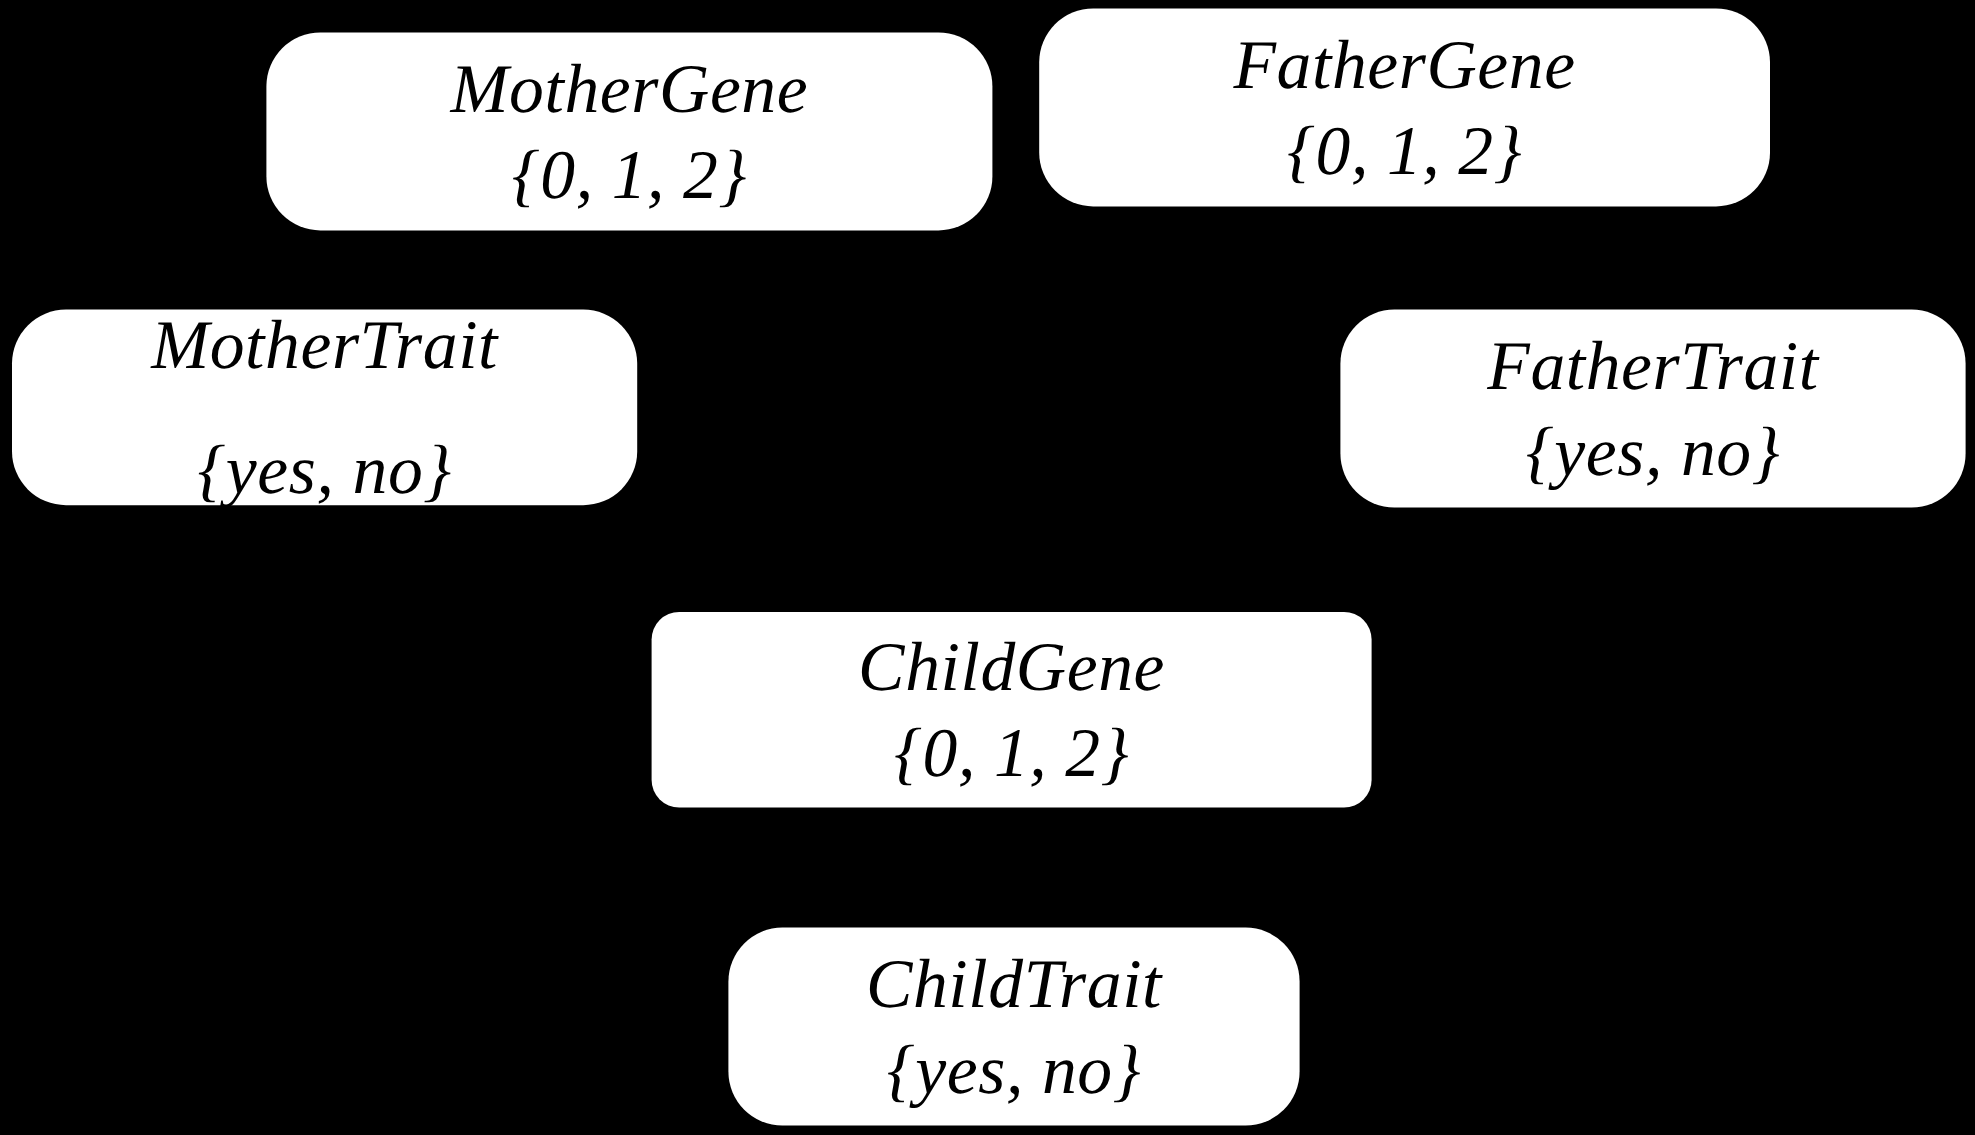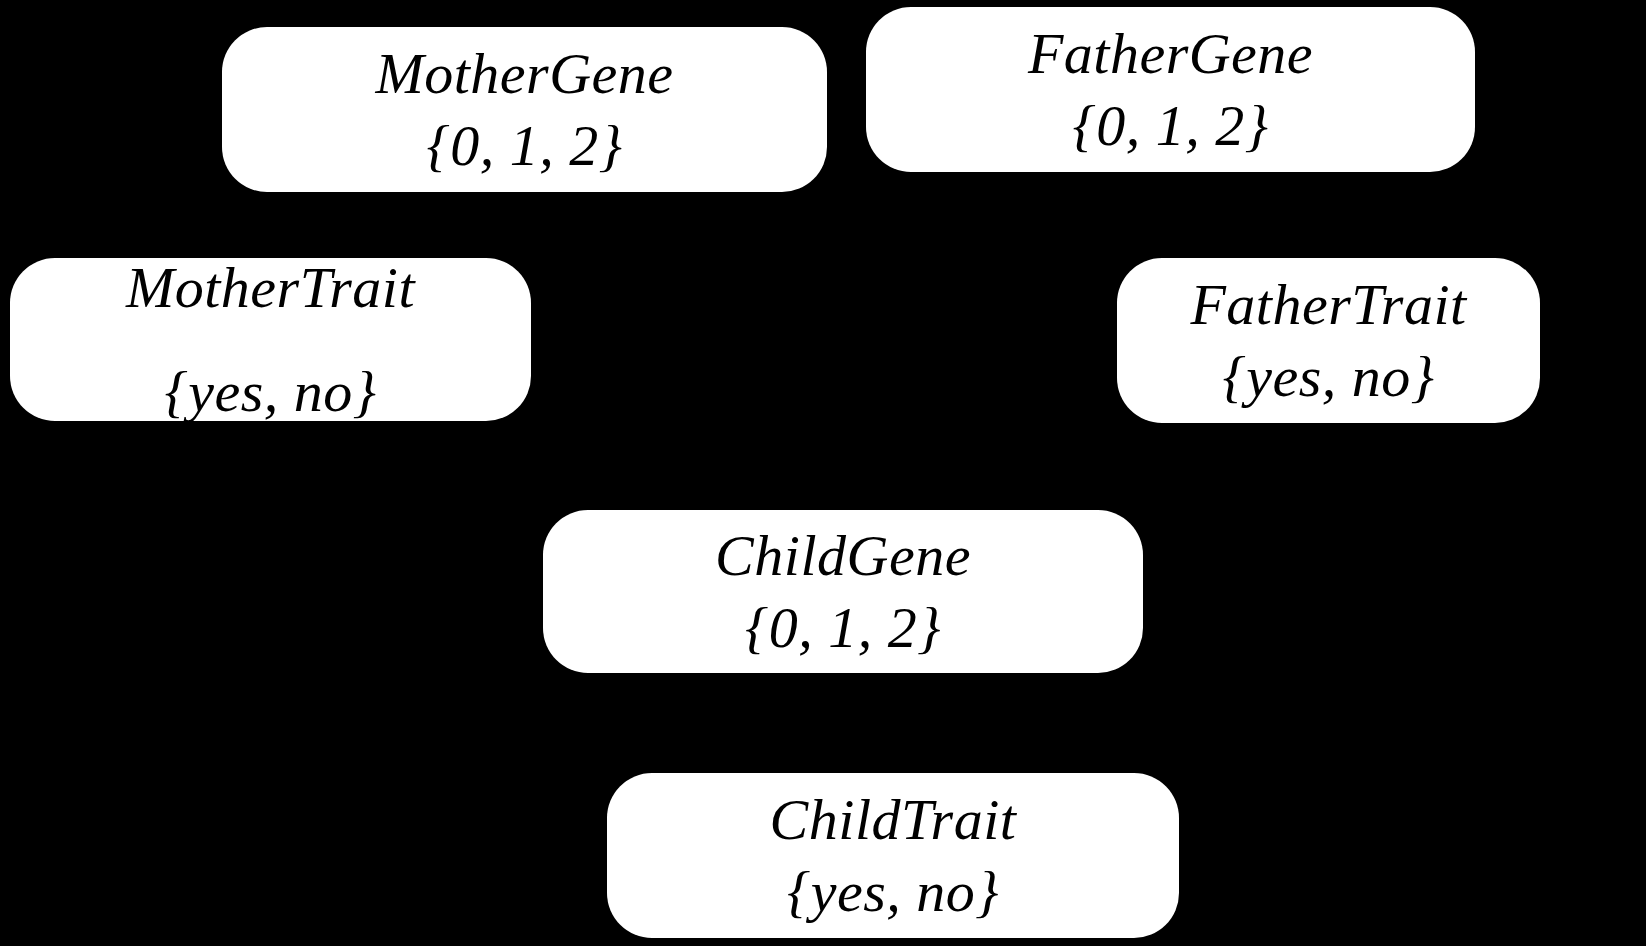--- a/index.html
+++ b/index.html
@@ -31,23 +31,23 @@
     letter-spacing: 0.5px;
   }
   .node-label, .node-domain {
     display: block;
     white-space: nowrap;
   }
   
   .node-mother-gene  { left: 222px;  top: 7px;   width: 605px; height: 165px; margin-top: 20px; }
   .node-father-gene  { left: 866px;  top: 7px;   width: 609px; height: 165px; }
   .node-mother-trait { left: 10px;   top: 258px; width: 521px; height: 163px; gap: 32px; }
-  .node-father-trait { left: 1117px; top: 258px; width: 423px; height: 165px; }
-  .node-child-gene   { left: 543px;  top: 510px; width: 600px; height: 163px; }
-  .node-child-trait  { left: 607px;  top: 773px; width: 572px; height: 165px; }
+  .node-father-trait { left: 1117px; top: 258px; width: 521px; height: 165px; }
+  .node-child-gene   { left: 543px;  top: 510px; width: 600px; height: 163px; border-radius: 23px; }
+  .node-child-trait  { left: 607px;  top: 773px; width: 476px; height: 165px; }
 </style>
 </head>
 <body>
 
 <div class="stage">
 
   <div class="node node-mother-gene">
     <span class="node-label">MotherGene</span>
     <span class="node-domain">{0, 1, 2}</span>
   </div>

